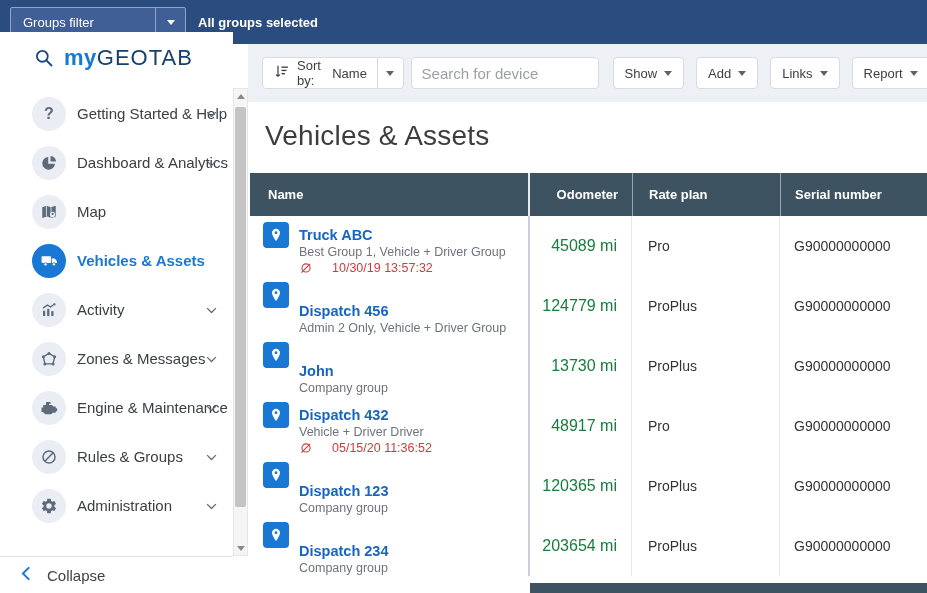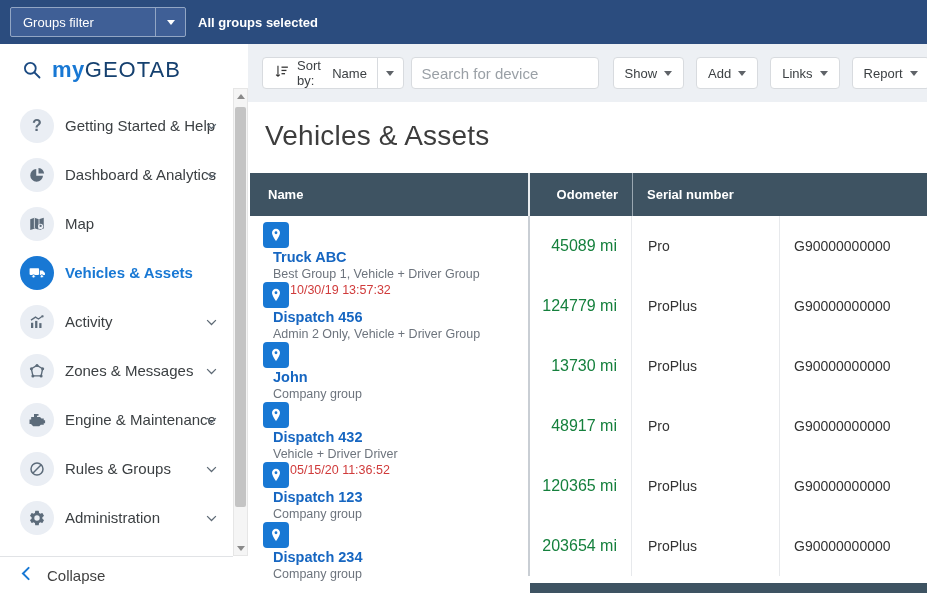--- a/index.html
+++ b/index.html
@@ -9,21 +9,21 @@
 
   
   .topbar { position:absolute; left:0; top:0; width:927px; height:44px; background:#2b4c7e; display:flex; align-items:center; }
   .groups-filter { margin-left:10px; width:176px; height:30px; background:#3f5f96; border:1px solid #92a6c4; border-radius:2px; display:flex; align-items:center; color:#fff; font-size:13px; cursor:pointer; }
   .groups-filter .gf-label { flex:1; padding-left:12px; }
   .groups-filter .gf-caret-seg { width:30px; height:100%; border-left:1px solid #92a6c4; display:flex; align-items:center; justify-content:center; }
   .caret-down-white { width:0; height:0; border-left:4px solid transparent; border-right:4px solid transparent; border-top:5px solid #fff; }
   .groups-summary { margin-left:12px; color:#fff; font-size:13px; font-weight:600; }
 
   
-  .sidebar { position:absolute; left:0; top:44px; width:233px; bottom:0; background:#fff; }
+  .sidebar { position:absolute; left:0; top:32px; width:233px; bottom:0; background:#fff;padding-left:12px; }
   .logo-row { height:51px; display:flex; align-items:center; padding-left:22px; }
   .logo-search { display:flex; align-items:center; cursor:pointer; }
   .logo-text { margin-left:10px; font-size:22px; letter-spacing:.5px; }
   .logo-my { color:#1878d4; font-weight:700; }
   .logo-geotab { color:#15406f; font-weight:500; letter-spacing:1px; }
   .nav { padding-top:6px; }
   .nav-item { position:relative; height:49px; display:flex; align-items:center; padding-left:20px; cursor:pointer; }
   .nav-ic { width:34px; height:34px; border-radius:50%; background:#eaeef4; display:flex; align-items:center; justify-content:center; flex:0 0 34px; }
   .nav-ic.active { background:#1878d4; }
   .nav-label { margin-left:11px; font-size:15px; color:#3c4043; }
@@ -59,29 +59,29 @@
 
   
   .table { position:absolute; left:2px; top:129px; right:0; }
   .t-header { display:flex; height:43px; }
   .t-header .hc { background:#3e5362; color:#fff; font-size:13px; font-weight:700; display:flex; align-items:center; }
   .hc-name { width:280px; padding-left:18px; border-right:2px solid #e8ecef; }
   .hc-odo { width:102px; justify-content:flex-end; padding-right:14px; }
   .hc-rate { width:148px; padding-left:16px; border-left:1px solid #9aa7b1; }
   .hc-serial { flex:1; padding-left:14px; border-left:1px solid #9aa7b1; }
   .t-row { display:flex; height:60px; cursor:pointer; }
-  .c-name { width:280px; display:flex; align-items:flex-start; padding-left:13px; border-right:2px solid #c9ced4;flex-direction:column; }
+  .c-name { width:280px; display:flex; align-items:flex-end; padding-left:13px; border-right:2px solid #c9ced4; }
   .c-odo { width:102px; display:flex; align-items:center; justify-content:flex-end; padding-right:14px; font-size:16px; color:#15803d; border-right:1px solid #e7e9ec; }
   .c-rate { width:148px; display:flex; align-items:center; padding-left:16px; font-size:14px; color:#333; border-right:1px solid #e7e9ec; }
   .c-serial { flex:1; display:flex; align-items:center; padding-left:14px; font-size:14px; color:#333; }
   .pin { width:26px; height:26px; background:#1878d4; border-radius:4px; display:flex; align-items:center; justify-content:center; flex:0 0 26px; align-self:flex-start; margin-top:6px; }
   .name-block { margin-left:10px; display:flex; flex-direction:column; justify-content:center; }
   .veh-name { font-size:14.5px; font-weight:700; color:#1666c1; line-height:18px; cursor:pointer; }
   .veh-groups { font-size:12.5px; color:#6d747d; line-height:16px; }
-  .veh-comm { display:flex; align-items:center; gap:4px; font-size:12.5px; color:#d03b3b; line-height:16px; }
+  .veh-comm { display:flex; align-items:center; gap:20px; font-size:12.5px; color:#d03b3b; line-height:16px; }
   .bottom-header-strip { position:absolute; left:282px; right:0; bottom:0; height:10px; background:#3e5362; }
 </style>
 </head>
 <body>
 
 <div id="screen">
 
   <div class="topbar">
     <div class="groups-filter">
       <span class="gf-label">Groups filter</span>
@@ -296,20 +296,21 @@
         <span class="caret-down-dark"></span>
       </button>
     </div>
 
     <h1 class="page-title">Vehicles &amp; Assets</h1>
 
     <div class="table">
       <div class="t-header">
         <div class="hc hc-name">Name</div>
         <div class="hc hc-odo">Odometer</div>
+        <div class="hc hc-rate">Rate plan</div>
         <div class="hc hc-serial">Serial number</div>
       </div>
 
       <div class="t-row">
         <div class="c-name">
           <span class="pin">
               <svg width="16" height="16" viewBox="0 0 24 24">
                 <path d="M12 2.8c-3.3 0-6 2.6-6 5.9 0 4.4 6 12.5 6 12.5s6-8.1 6-12.5c0-3.3-2.7-5.9-6-5.9z" fill="#fff"></path>
                 <circle cx="12" cy="8.6" r="2.1" fill="#1878d4"></circle>
               </svg>

